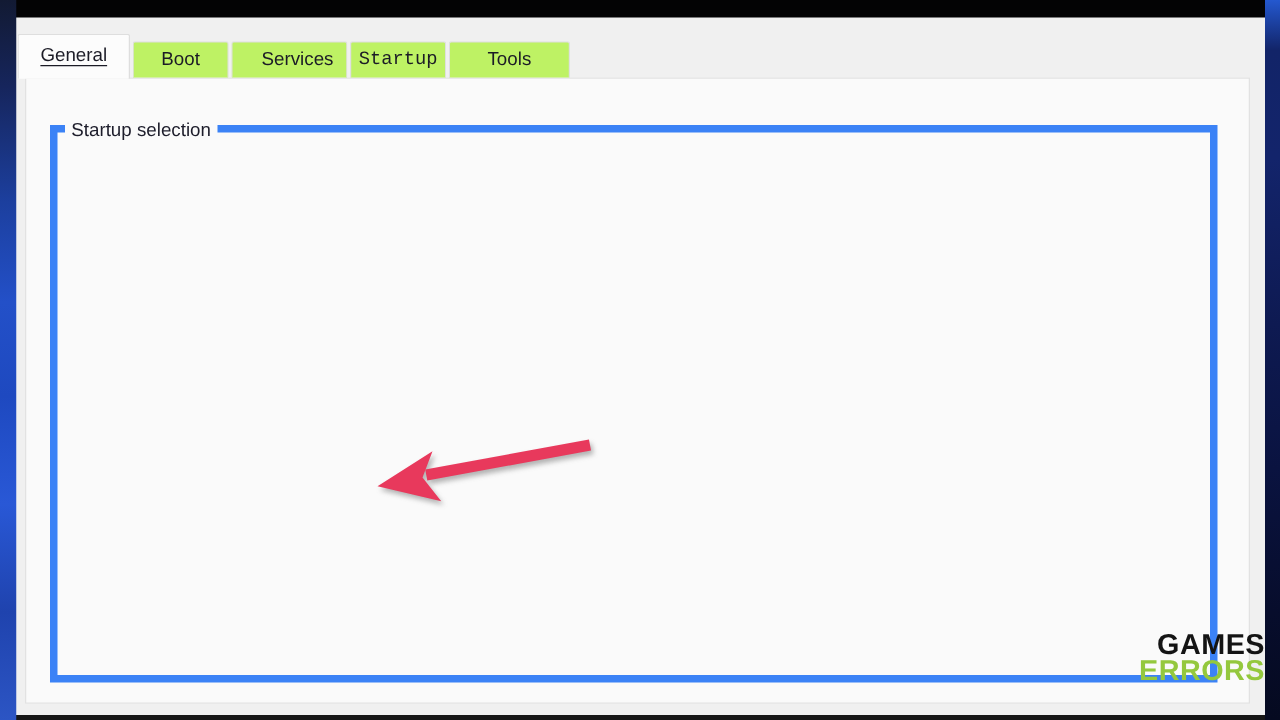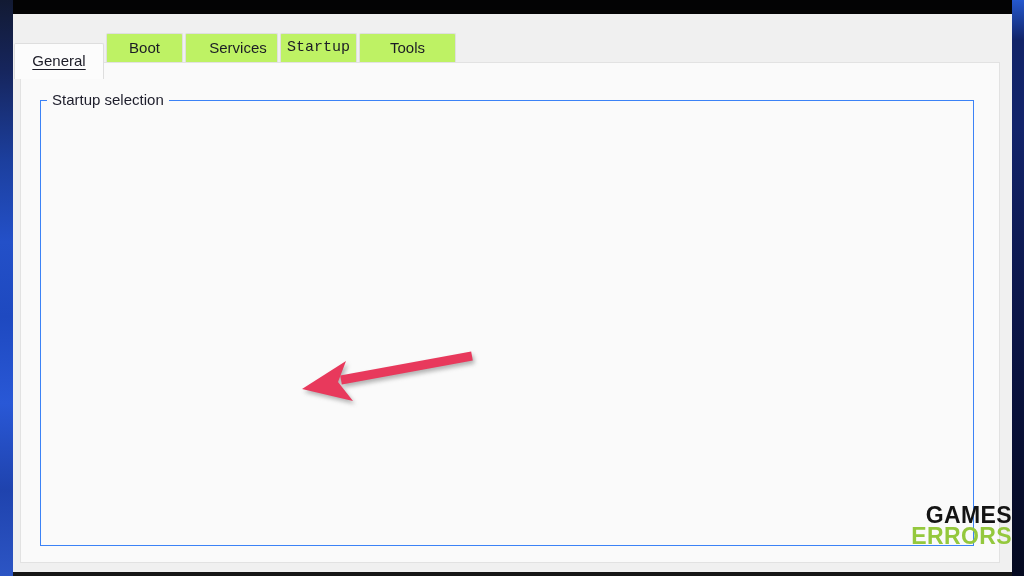--- a/index.html
+++ b/index.html
@@ -32,28 +32,28 @@
 
   
   .tab{
     position:absolute;box-sizing:border-box;text-align:center;
     font-size:15px;color:#1b1b26;cursor:default;z-index:2;
     border:1px solid #dfdfdf;border-bottom:none;background:#bef264;
     top:33px;height:29px;line-height:27px;border-radius:2px 2px 0 0;
   }
   .tab.active{
     top:27px;height:36px;line-height:33px;background:#fcfcfc;
-    border:1px solid #dedede;border-bottom:none;z-index:3;margin-top:16px;
+    border:1px solid #dedede;border-bottom:none;z-index:3;
   }
   .tab.active .tab-label{text-decoration:underline;text-underline-offset:3px;}
 
   
   .group-box{
     position:absolute;left:40px;top:100px;width:934px;height:446px;
-    border:1px solid #3b82f6;box-sizing:border-box;z-index:2;
+    border:6px solid #3b82f6;box-sizing:border-box;z-index:2;
   }
   .group-label{
     position:absolute;left:6px;top:-10px;background:#fafafa;
     padding:0 5px;font-size:15px;color:#1d1d2b;white-space:nowrap;
   }
 
   
   .opt-label{position:absolute;font-size:15px;white-space:nowrap;color:#1b1b26;}
   .opt-desc{position:absolute;font-size:15px;white-space:nowrap;color:#1b1b26;}
   .opt-label.disabled{color:#9b9b9b;}

